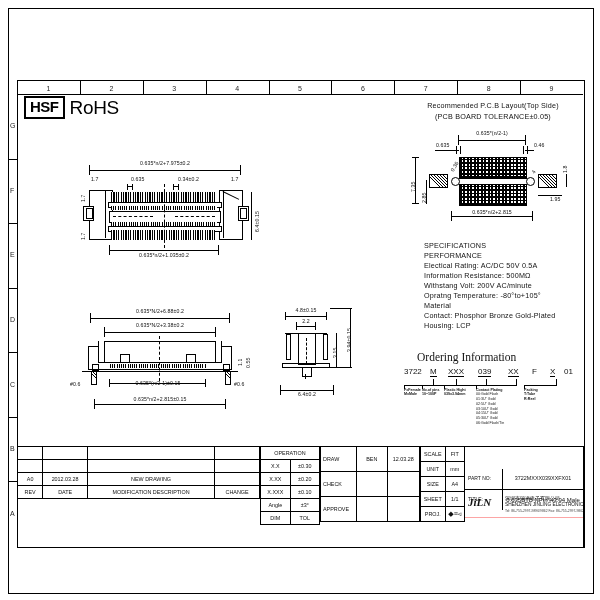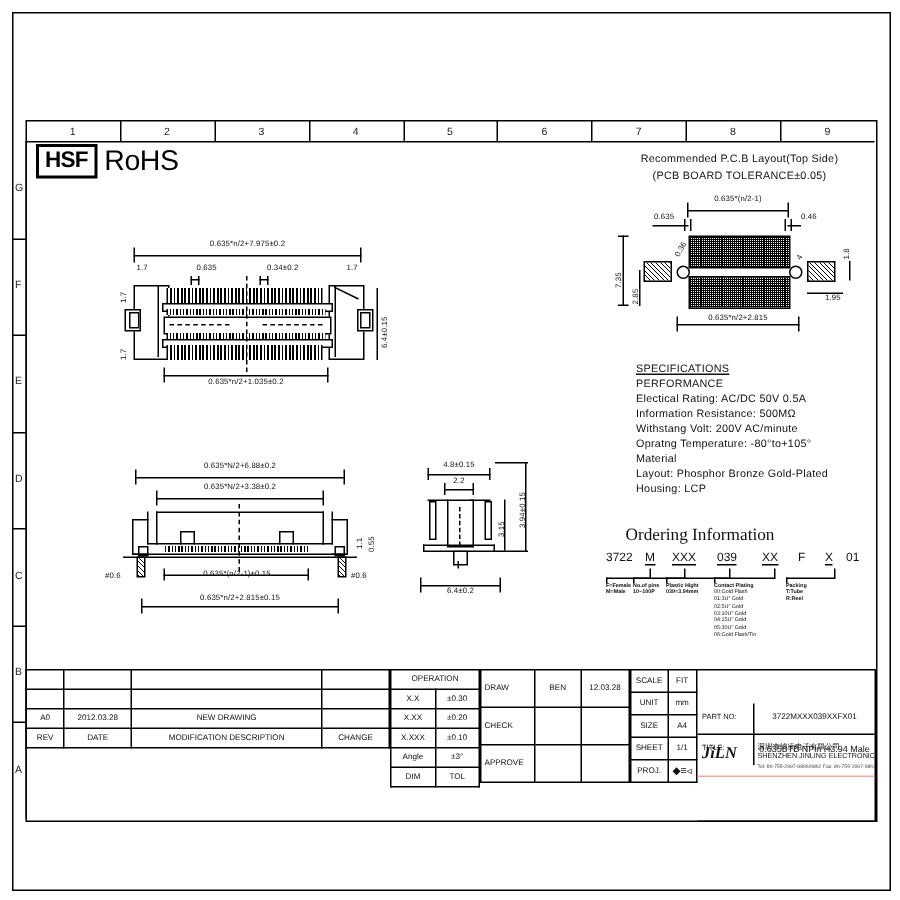--- a/index.html
+++ b/index.html
@@ -191,29 +191,29 @@
     <div class="ln" style="left:148px;top:95px;width:24px;height:1px;"></div>
     <div class="txt dimtxt" style="left:160px;top:97px;">1.95</div>
 
     <div class="ln" style="left:61px;top:116px;width:82px;height:1px;"></div>
     <div class="ln" style="left:61px;top:111px;width:1px;height:10px;"></div>
     <div class="ln" style="left:142px;top:111px;width:1px;height:10px;"></div>
     <div class="txt dimtxt c" style="left:102px;top:110px;">0.635*n/2+2.815</div>
   </div>
 
   <div class="abs" style="left:424px;top:241px;">
-    <div class="speclbl" style="margin-bottom:1px;text-decoration:underline;">SPECIFICATIONS</div>
+    <div class="speclbl" style="margin-bottom:1px;">SPECIFICATIONS</div>
     <div class="speclbl" style="margin-bottom:1px;">PERFORMANCE</div>
     <div id="spec-lines">
         <div class="speclbl" style="margin-bottom: 1px;">Electical  Rating: AC/DC  50V  0.5A</div>
         <div class="speclbl" style="margin-bottom: 1px;">Information  Resistance:     500MΩ</div>
         <div class="speclbl" style="margin-bottom: 1px;">Withstang  Volt: 200V  AC/minute</div>
         <div class="speclbl" style="margin-bottom: 1px;">Opratng  Temperature: -80°to+105°</div>
         <div class="speclbl" style="margin-bottom: 1px;">Material</div>
-        <div class="speclbl" style="margin-bottom: 1px;">Layout: Phosphor  Bronze  Gold-Plated</div>
+        <div class="speclbl" style="margin-bottom: 1px;">Contact: Phosphor  Bronze  Gold-Plated</div>
         <div class="speclbl" style="margin-bottom: 1px;">Housing: LCP</div>
       </div>
   </div>
 
   <div class="abs" style="left:62px;top:298px;width:205px;height:125px;">
 
     <div class="ln" style="left:28px;top:20px;width:140px;height:1px;"></div>
     <div class="ln" style="left:28px;top:15px;width:1px;height:10px;"></div>
     <div class="ln" style="left:167px;top:15px;width:1px;height:10px;"></div>
     <div class="txt dimtxt c" style="left:98px;top:11px;">0.635*N/2+6.88±0.2</div>

